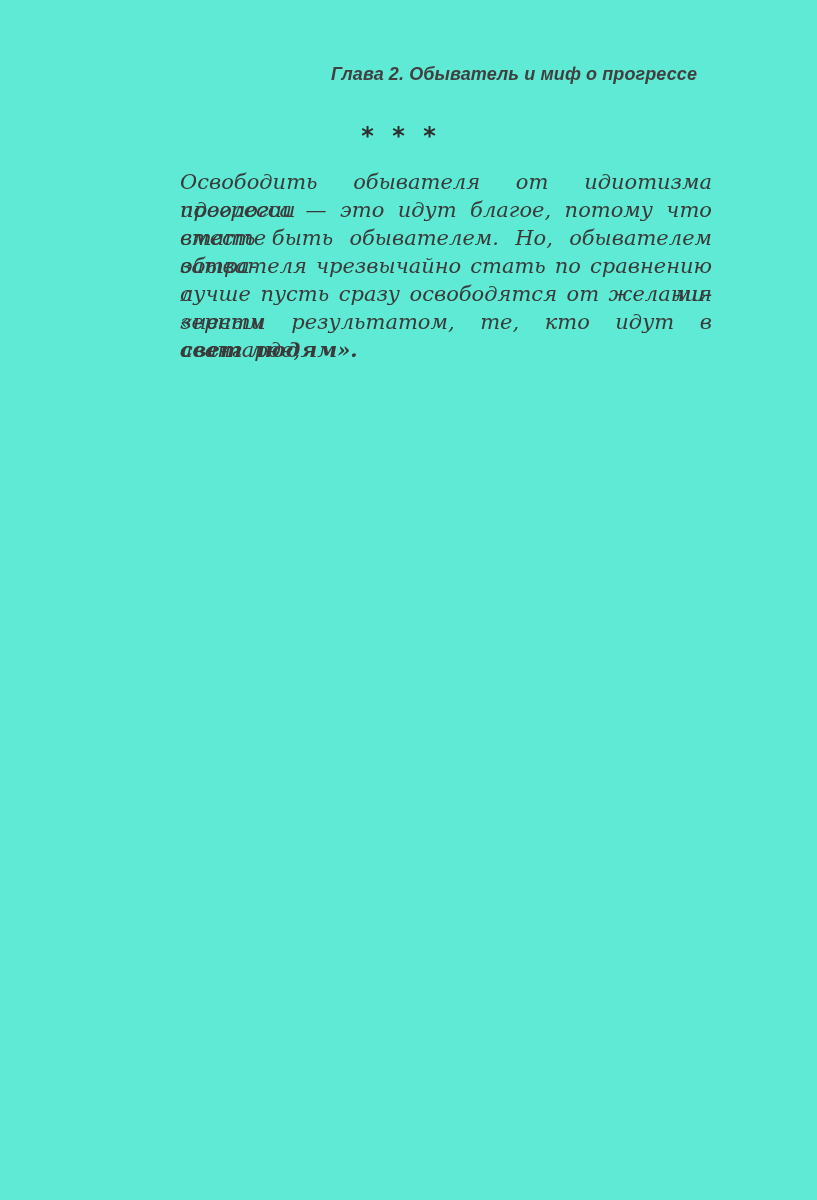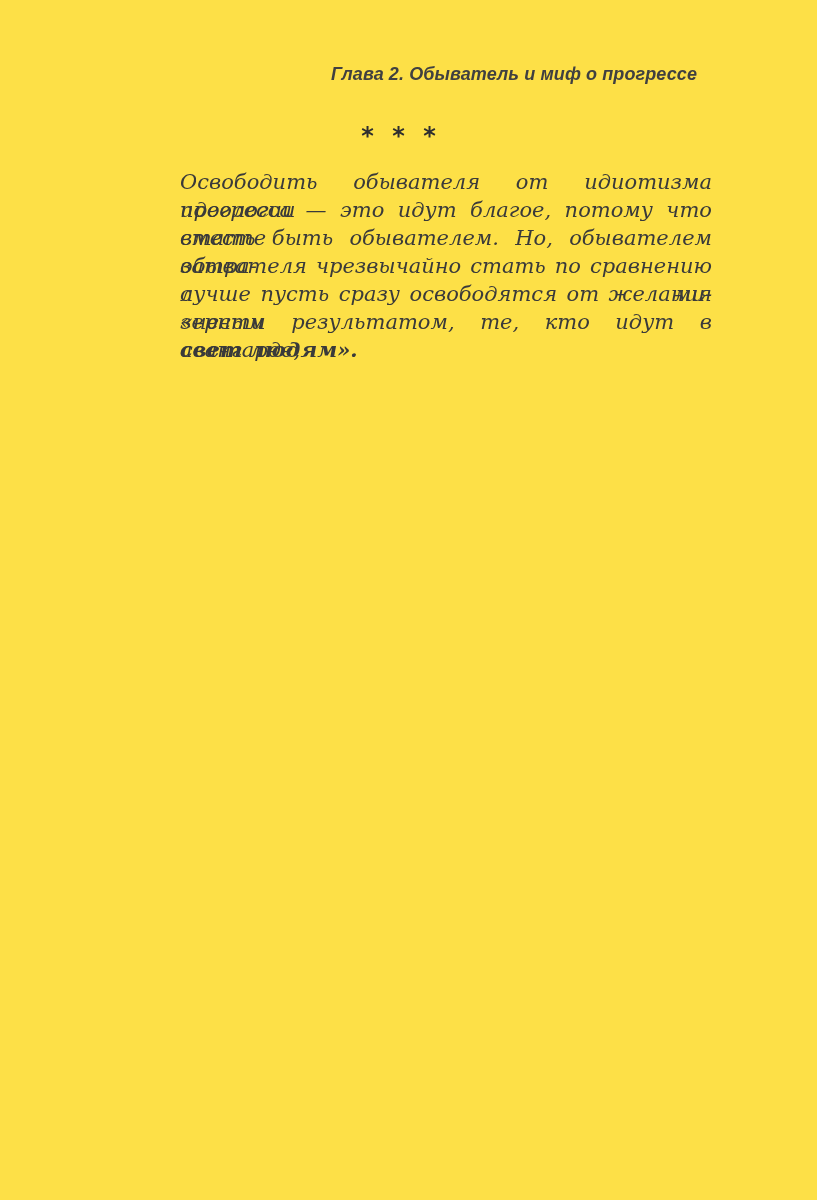--- a/index.html
+++ b/index.html
@@ -4,21 +4,21 @@
 <style>
   html, body {
     margin: 0;
     padding: 0;
     background: #ffffff;
   }
   .page {
     position: relative;
     width: 817px;
     height: 1200px;
-    background: #fde047;
+    background: #5eead4;
     overflow: hidden;
     font-family: "DejaVu Serif", serif;
   }
   .running-header {
     position: absolute;
     top: 63px;
     left: 0;
     right: 120px;
     text-align: right;
     font-family: "Liberation Sans", sans-serif;

